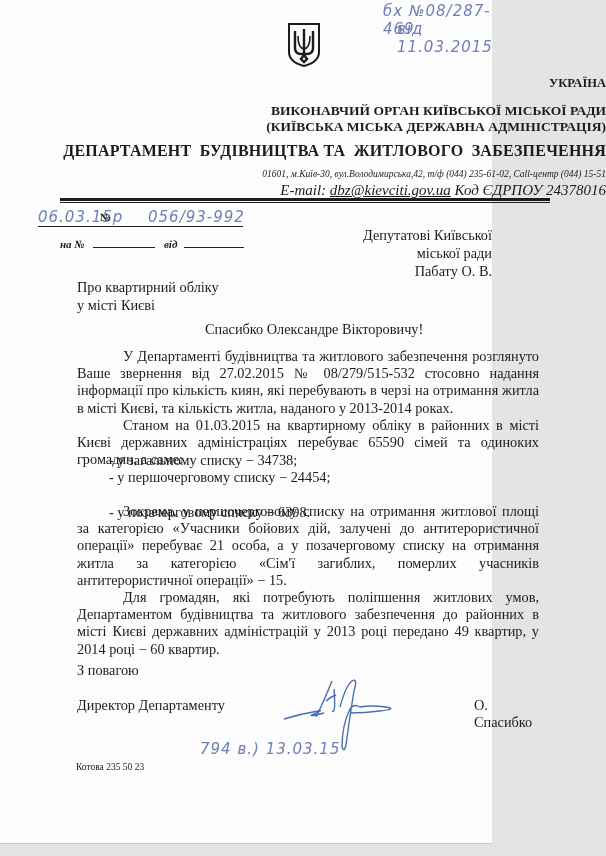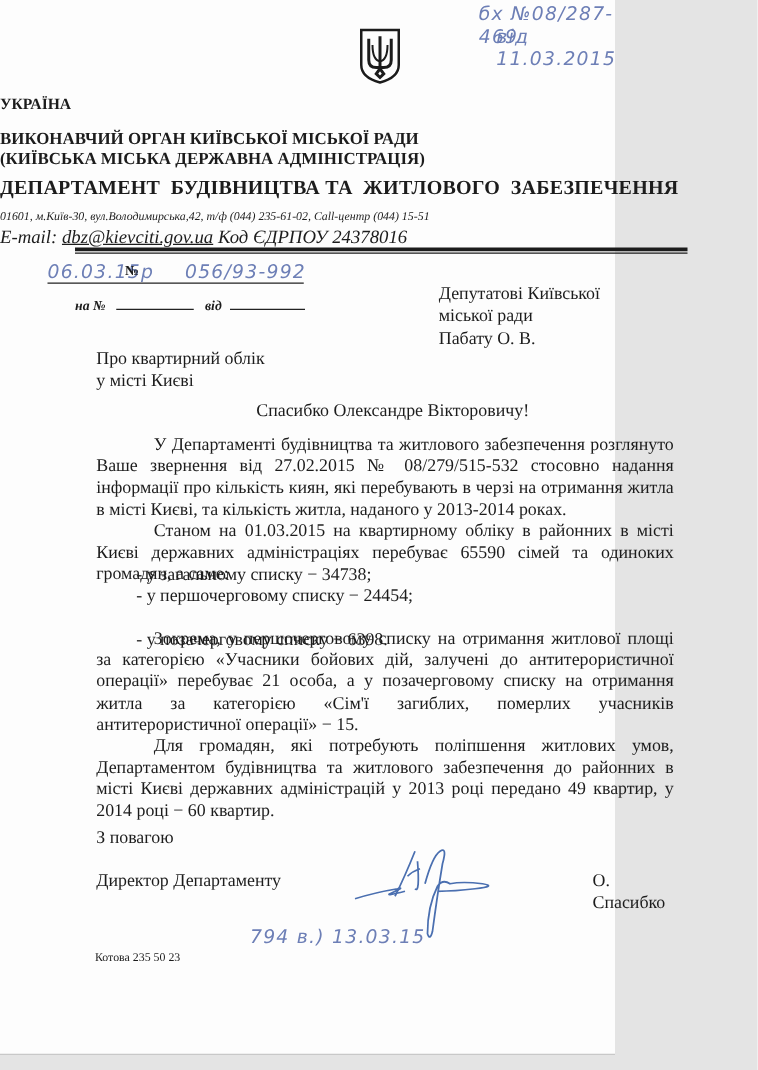--- a/index.html
+++ b/index.html
@@ -12,21 +12,21 @@
   .page {
     position: absolute; left: 0; top: 0; width: 492px; height: 843px;
     background: #fdfdfd;
     border-bottom: 1px solid #c8c8c8;
   }
   .abs { position: absolute; }
   .hand {
     font-family: "DejaVu Sans", sans-serif; font-style: italic;
     color: #6d7fb6; letter-spacing: 1px;
   }
-  .center { text-align: left; left: 0; width: 606px; }
+  .center { text-align: right; left: 0; width: 606px; }
   .bold { font-weight: bold; }
   .p {
     position: absolute; left: 77px; width: 462px;
     font-size: 14.3px; line-height: 17.2px; text-align: justify;
   }
   .indent { text-indent: 46px; }
   .li { position: absolute; left: 109px; font-size: 14.3px; line-height: 17.2px; }
   .rule1 { position: absolute; left: 60px; width: 490px; height: 3px; background: #1c1c1c; top: 198px; }
   .rule2 { position: absolute; left: 60px; width: 490px; height: 1px; background: #1c1c1c; top: 202px; }
   .line-blank { display: inline-block; border-bottom: 1px solid #222; height: 11px; vertical-align: baseline; }
@@ -65,27 +65,27 @@
     <span class="abs hand" style="left:78px;top:0;font-size:15px;margin-left:32px;">056/93-992</span>
     <span class="abs" style="left:0;top:18px;width:205px;border-bottom:1px solid #222;"></span>
   </div>
   <div class="abs" style="left:60px;top:236px;font-size:11px;font-style:italic;font-weight:bold;">
     <span>на №</span>
     <span class="line-blank" style="width:62px;margin:0 6px;"></span>
     <span>від</span>
     <span class="line-blank" style="width:60px;margin-left:4px;"></span>
   </div>
 
-  <div class="abs" style="left:351px;top:226px;font-size:14.3px;line-height:18px;">
+  <div class="abs" style="left:351px;top:226px;font-size:14.3px;line-height:18px;text-align:right;">
     <div>Депутатові Київської міської ради</div>
     <div>Пабату О. В.</div>
   </div>
 
   <div class="abs" style="left:77px;top:279px;font-size:14.3px;line-height:17.5px;">
-    <div>Про квартирний облік</div>
+    <div>Про квартирний обліку</div>
     <div>у місті Києві</div>
   </div>
 
   <div class="abs" style="left:205px;top:321px;font-size:14.3px;">Спасибко Олександре Вікторовичу!</div>
 
   <div class="p indent" style="top:348px;">У Департаменті будівництва та житлового забезпечення розглянуто Ваше звернення від 27.02.2015 № 08/279/515-532 стосовно надання інформації про кількість киян, які перебувають в черзі на отримання житла в місті Києві, та кількість житла, наданого у 2013-2014 роках.</div>
   <div class="p indent" style="top:417px;">Станом на 01.03.2015 на квартирному обліку в районних в місті Києві державних адміністраціях перебуває 65590 сімей та одиноких громадян, а саме:</div>
   <div class="li" style="top:452px;">- у загальному списку − 34738;</div>
   <div class="li" style="top:469px;">- у першочерговому списку − 24454;</div>
   <div class="li" style="top:504px;">- у позачерговому списку − 6398.</div>

